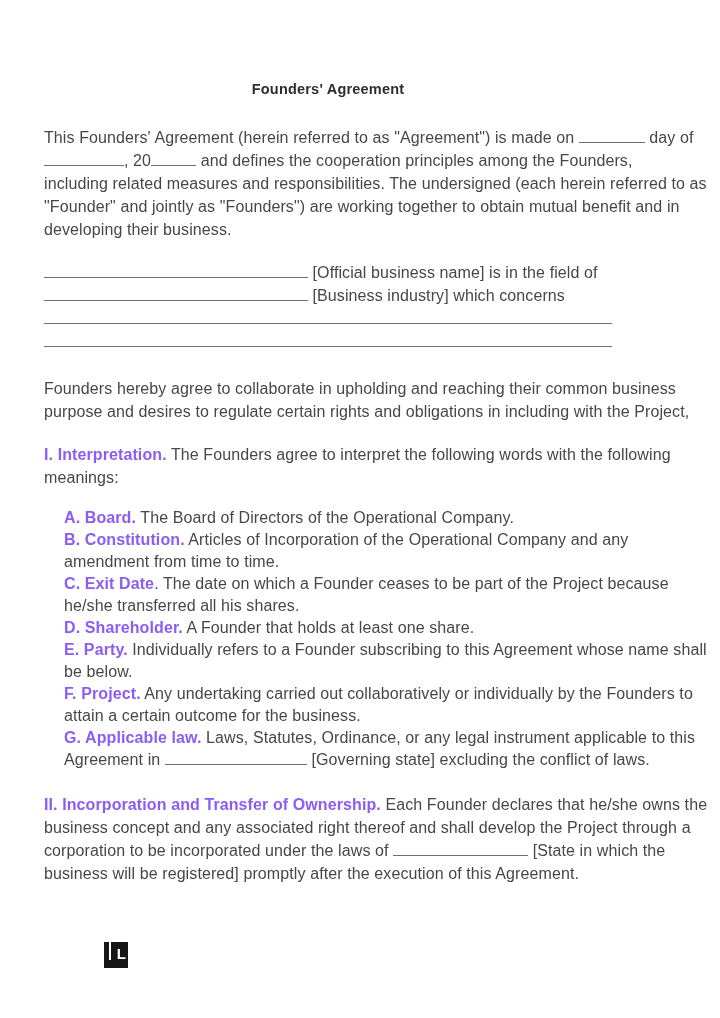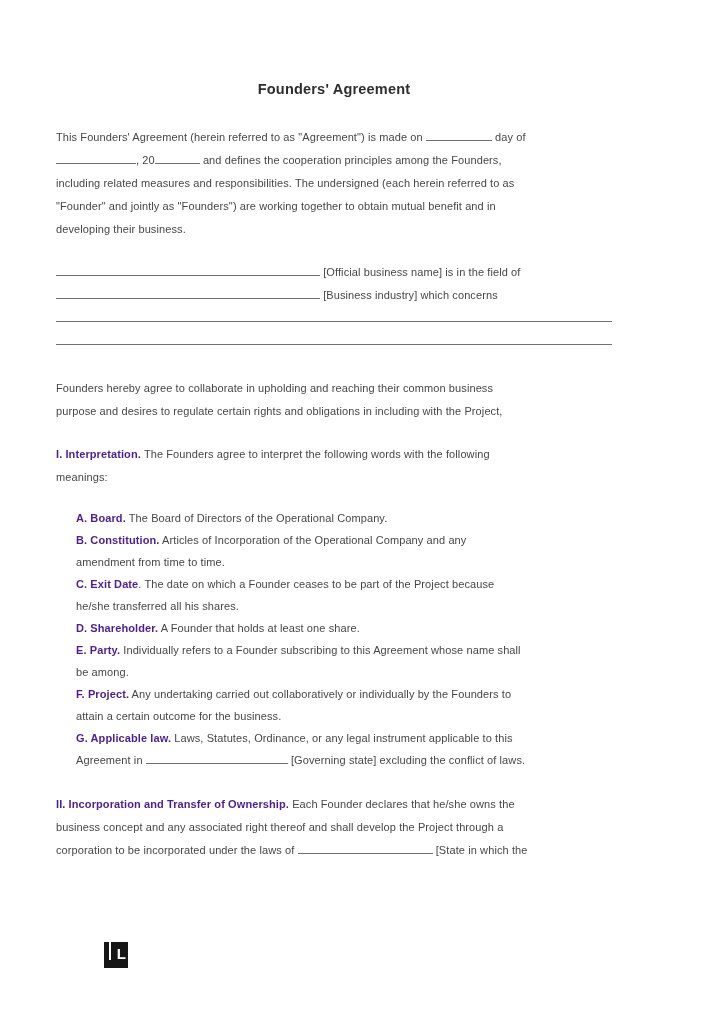--- a/index.html
+++ b/index.html
@@ -9,45 +9,45 @@
     background: #ffffff;
     overflow: hidden;
     font-family: "Liberation Sans", "DejaVu Sans", sans-serif;
   }
   .page {
     position: relative;
     box-sizing: border-box;
     width: 720px;
     height: 1018px;
     background: #ffffff;
-    padding: 80px 108px 0 56px;
+    padding: 80px 108px 0 44px;
     color: #474747;
   }
   .doc-title {
     margin: 0 0 28px 0;
     font-size: 14.5px;
     line-height: 18px;
     font-weight: bold;
     text-align: center;
     color: #2e2e2e;
     letter-spacing: 0.2px;
   }
   .block {
-    font-size: 11px;
+    font-size: 16px;
     line-height: 23px;
     letter-spacing: 0.1px;
     margin-bottom: 20px;
   }
   .ln {
     height: 23px;
     line-height: 23px;
     white-space: nowrap;
   }
   .run { color: #474747; }
-  .run.b { font-weight: bold; color: #4c1d95; }
+  .run.b { font-weight: bold; color: #8b5cf6; }
   .blank {
     display: inline-block;
     height: 12px;
     border-bottom: 1px solid #6f6f6f;
     vertical-align: baseline;
   }
   .blank.full {
     width: 100%;
     height: 14px;
     border-bottom: 1.5px solid #707070;
@@ -120,34 +120,35 @@
         </div>
         <div class="item" data-name="definition-item-C">
           <div class="ln" data-name="doc-line"><span class="run b" data-name="bold-run">C. Exit Date</span><span class="run" data-name="text-run">. The date on which a Founder ceases to be part of the Project because</span></div>
           <div class="ln" data-name="doc-line"><span class="run" data-name="text-run">he/she transferred all his shares.</span></div>
         </div>
         <div class="item" data-name="definition-item-D">
           <div class="ln" data-name="doc-line"><span class="run b" data-name="bold-run">D. Shareholder.</span><span class="run" data-name="text-run"> A Founder that holds at least one share.</span></div>
         </div>
         <div class="item" data-name="definition-item-E">
           <div class="ln" data-name="doc-line"><span class="run b" data-name="bold-run">E. Party.</span><span class="run" data-name="text-run"> Individually refers to a Founder subscribing to this Agreement whose name shall</span></div>
-          <div class="ln" data-name="doc-line"><span class="run" data-name="text-run">be among.</span></div>
+          <div class="ln" data-name="doc-line"><span class="run" data-name="text-run">be below.</span></div>
         </div>
         <div class="item" data-name="definition-item-F">
           <div class="ln" data-name="doc-line"><span class="run b" data-name="bold-run">F. Project.</span><span class="run" data-name="text-run"> Any undertaking carried out collaboratively or individually by the Founders to</span></div>
           <div class="ln" data-name="doc-line"><span class="run" data-name="text-run">attain a certain outcome for the business.</span></div>
         </div>
         <div class="item" data-name="definition-item-G">
           <div class="ln" data-name="doc-line"><span class="run b" data-name="bold-run">G. Applicable law.</span><span class="run" data-name="text-run"> Laws, Statutes, Ordinance, or any legal instrument applicable to this</span></div>
           <div class="ln" data-name="doc-line"><span class="run" data-name="text-run">Agreement in </span><span class="blank" data-name="blank-field" style="width: 142px;"></span><span class="run" data-name="text-run"> [Governing state] excluding the conflict of laws.</span></div>
         </div>
       </div>
       <div class="block p" data-name="incorporation-paragraph">
         <div class="ln" data-name="doc-line"><span class="run b" data-name="bold-run">II. Incorporation and Transfer of Ownership.</span><span class="run" data-name="text-run"> Each Founder declares that he/she owns the</span></div>
         <div class="ln" data-name="doc-line"><span class="run" data-name="text-run">business concept and any associated right thereof and shall develop the Project through a</span></div>
         <div class="ln" data-name="doc-line"><span class="run" data-name="text-run">corporation to be incorporated under the laws of </span><span class="blank" data-name="blank-field" style="width: 135px;"></span><span class="run" data-name="text-run"> [State in which the</span></div>
+        <div class="ln" data-name="doc-line"><span class="run" data-name="text-run">business will be registered] promptly after the execution of this Agreement.</span></div>
       </div>
     </div>
   <div class="logo" data-name="legal-templates-logo">
     <span class="logo-bar" data-name="logo-bar-icon"></span>
     <span class="logo-letter" data-name="logo-letter-l-icon">L</span>
   </div>
 </div>
 
 </body></html>

